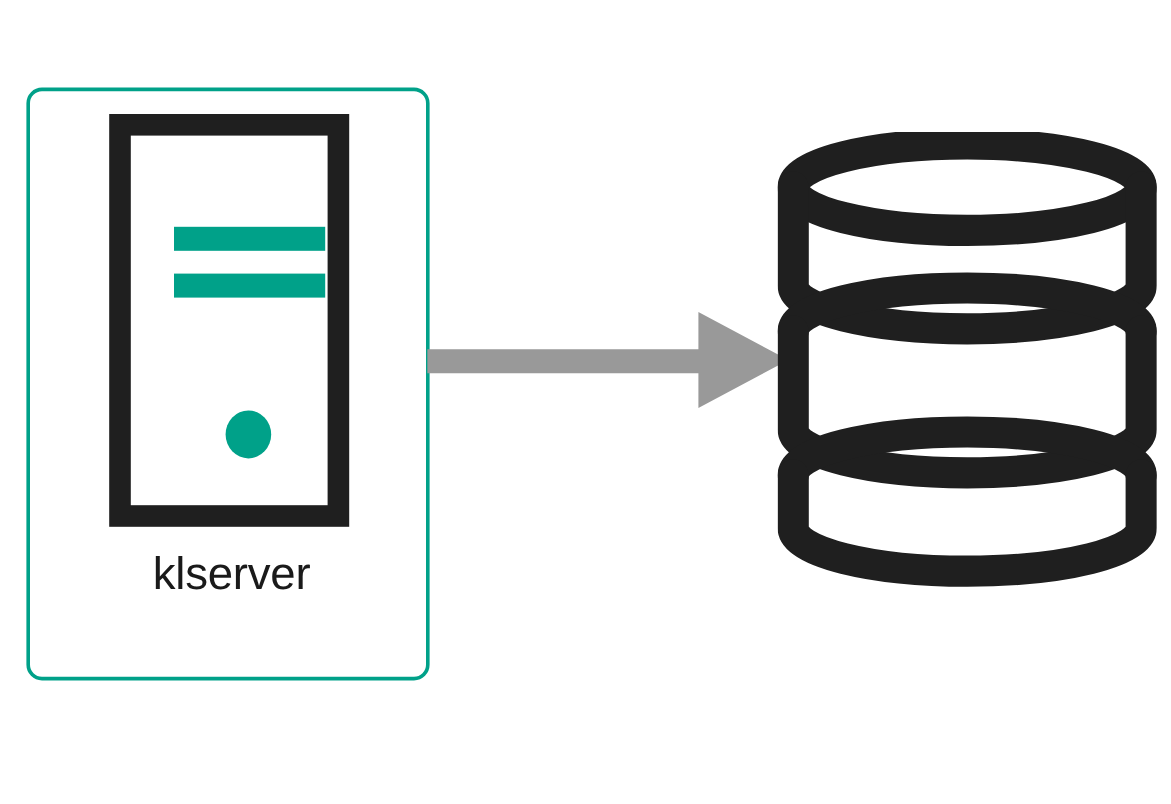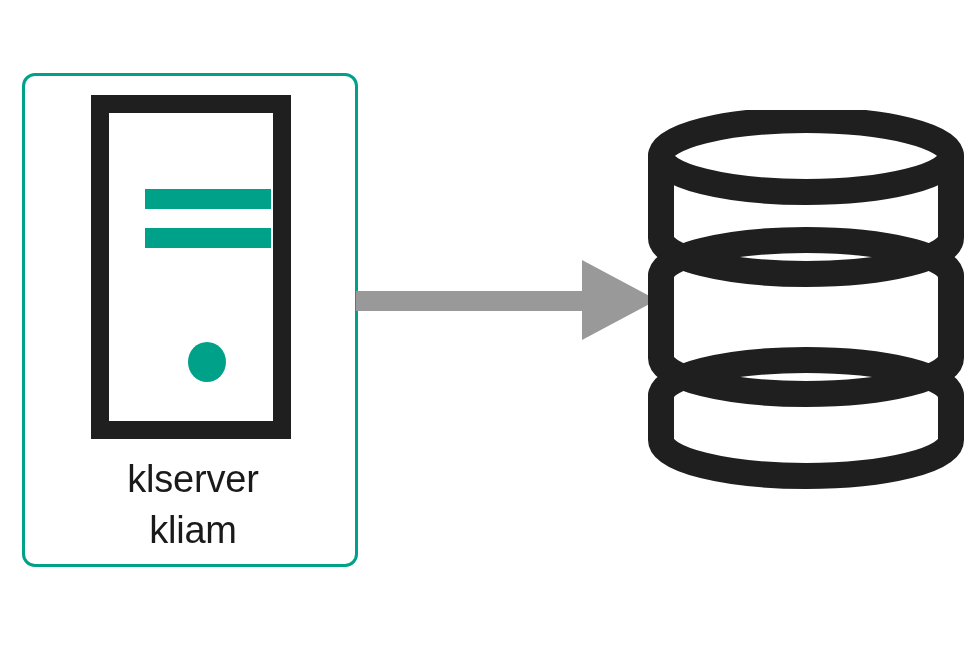--- a/index.html
+++ b/index.html
@@ -102,21 +102,20 @@
   <div id="server-node">
 
     <div id="server-tower-icon">
       <div class="tower-bar" id="tower-bar-1"></div>
       <div class="tower-bar" id="tower-bar-2"></div>
       <div id="tower-power-led"></div>
     </div>
 
     <div id="server-labels">
       <div>klserver</div>
-      <div>kliam</div>
     </div>
 
   </div>
 
   <div id="flow-arrow">
     <svg width="305" height="95" viewBox="0 0 305 95" xmlns="http://www.w3.org/2000/svg">
       <polygon points="0,36 226,36 226,5 301,45 226,85 226,56 0,56" fill="#999999"></polygon>
     </svg>
   </div>
 

